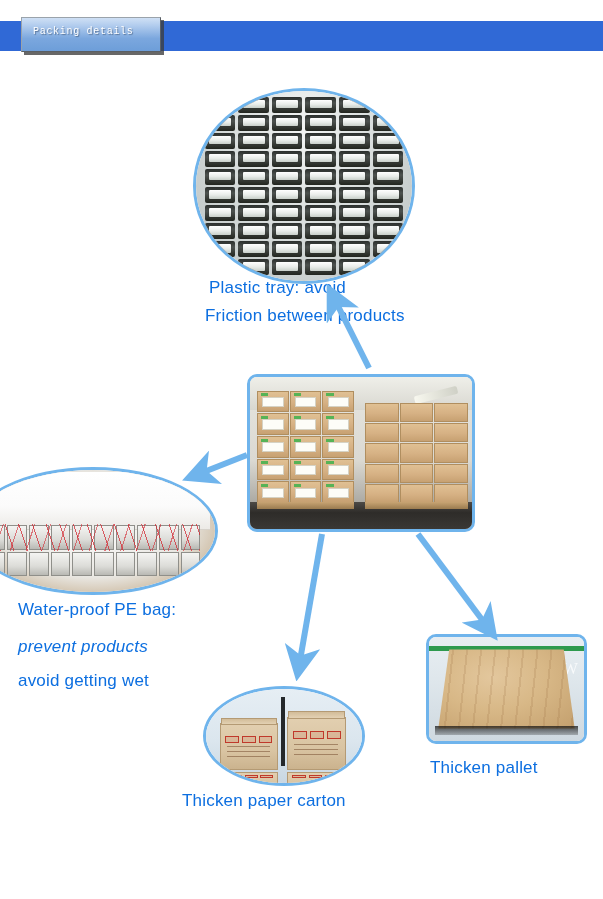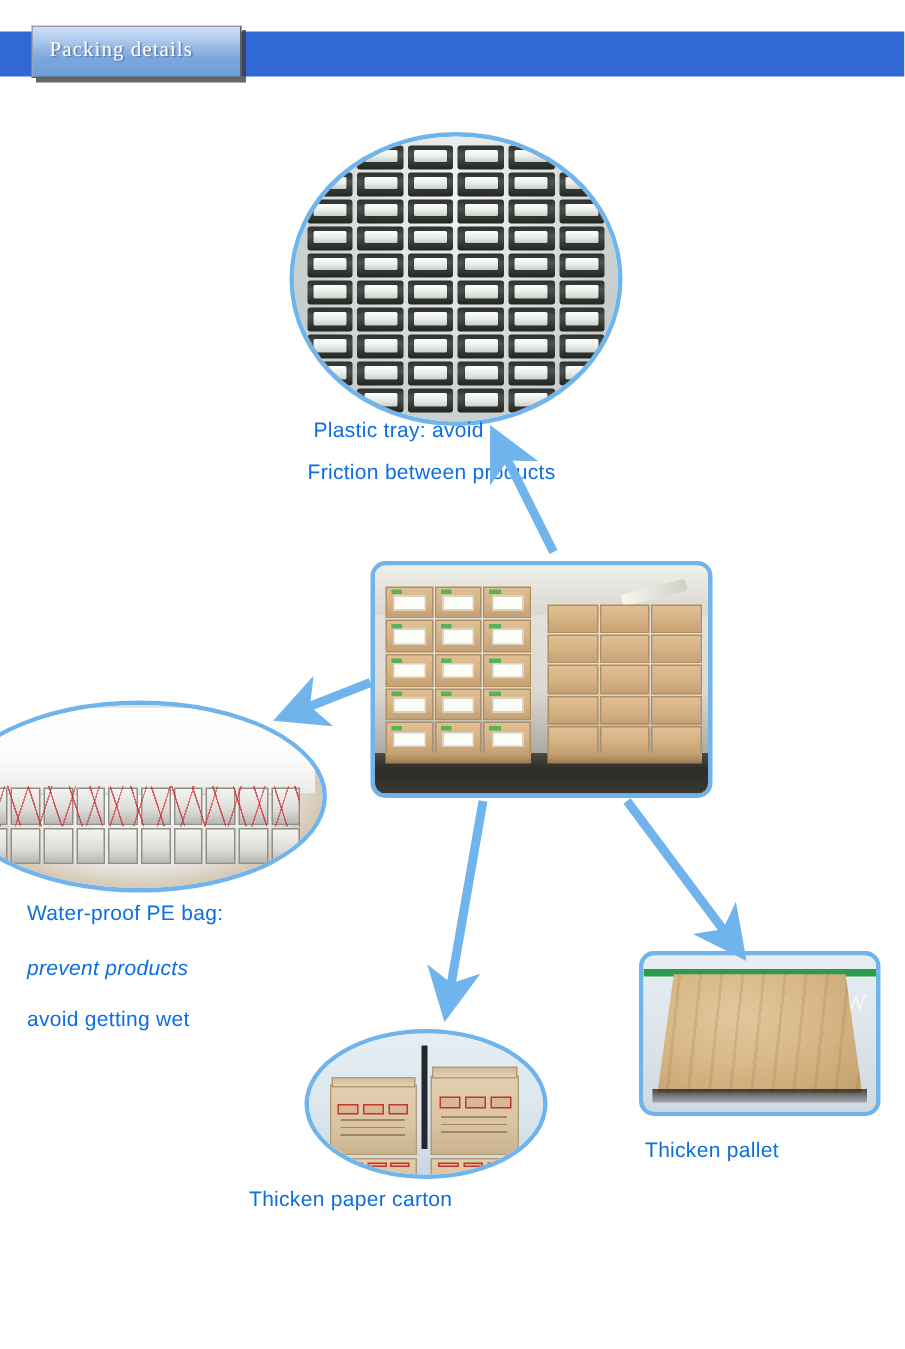--- a/index.html
+++ b/index.html
@@ -37,26 +37,26 @@
     border-left: 1px solid #9aa3ab;
     border-right: 1px solid #5a5f64;
     border-bottom: 1px solid #5a5f64;
     box-shadow: 3px 3px 0 0 rgba(60,60,60,0.78);
     box-sizing: border-box;
   }
   .header-tab-label {
     position: absolute;
     left: 11px;
     top: 8px;
-    font-size: 14px;
+    font-size: 10px;
     letter-spacing: 0.7px;
     color: #ffffff;
     text-shadow: 1px 1px 1px rgba(40,60,90,0.55);
     white-space: nowrap;
-    font-family: Liberation Serif, serif;
+    font-family: Liberation Mono, monospace;
   }
 
   
   .photo-ellipse {
     position: absolute;
     border-radius: 50%;
     border: 3px solid #6fb4ec;
     overflow: hidden;
     box-sizing: border-box;
   }
@@ -64,21 +64,21 @@
     position: absolute;
     border: 3px solid #6fb4ec;
     border-radius: 10px;
     overflow: hidden;
     box-sizing: border-box;
   }
 
   .caption {
     position: absolute;
     color: #0d6fe0;
-    font-size: 14px;
+    font-size: 17px;
     white-space: nowrap;
     font-family: "Liberation Sans", sans-serif;
     letter-spacing: 0.2px;
   }
 
   
   .tray-bg {
     position: absolute;
     inset: 0;
     background:
@@ -439,21 +439,21 @@
     </div>
   </div>
   <div class="ct-box" style="left:52%; top:88%; width:36%; height:22%;">
     <div class="ct-marks" style="top:14%;">
       <div class="ct-mark"></div>
         <div class="ct-mark"></div>
         <div class="ct-mark"></div>
     </div>
   </div>
 </div>
-<div class="caption" style="left:166px; top:791px;">Thicken paper carton</div>
+<div class="caption" style="left:182px; top:791px;">Thicken paper carton</div>
 
 <div class="photo-rect" style="left:426px; top:634px; width:161px; height:110px;">
   <div class="wp-bg"></div>
   <div class="wp-green"></div>
   <div class="wp-w">W</div>
   <div class="wp-board"></div>
   <div class="wp-shadow"></div>
 </div>
 <div class="caption" style="left:430px; top:758px;">Thicken pallet</div>
 

